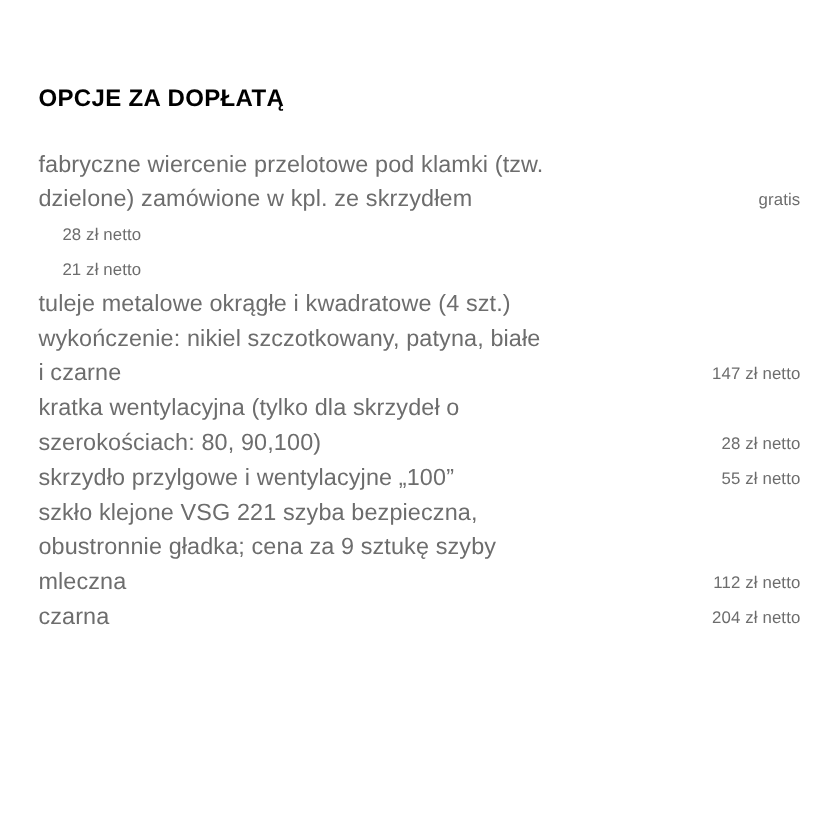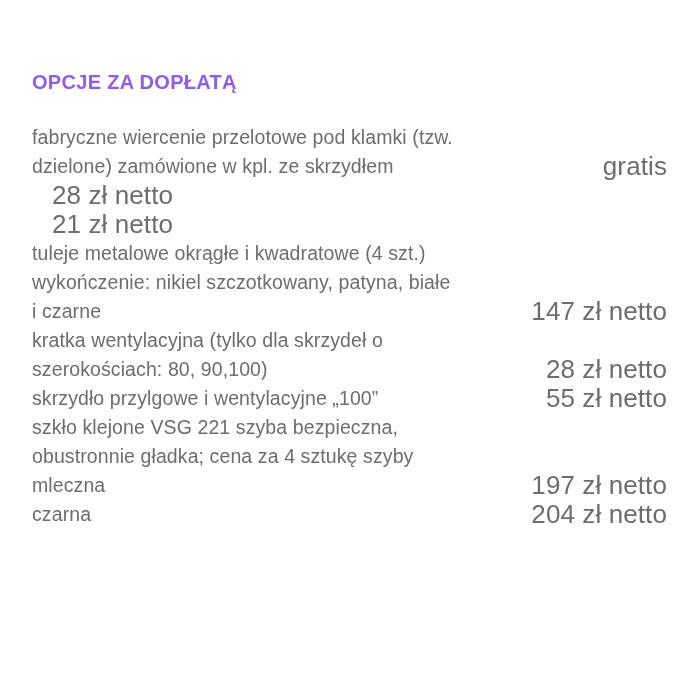--- a/index.html
+++ b/index.html
@@ -19,42 +19,42 @@
     height: 700px;
     padding: 68px 33px 0 32px;
     background: #ffffff;
   }
   .doc-title {
     margin: 0 0 26px 0;
     font-size: 20px;
     line-height: 29px;
     font-weight: 700;
     letter-spacing: 0.3px;
-    color: #8b5cf6;
+    color: #000000;
   }
   .options-table {
     width: 100%;
   }
   .option-row {
     display: flex;
     justify-content: space-between;
     align-items: flex-end;
   }
   .option-desc {
     white-space: pre-line;          
     max-width: 495px;
     font-size: 19.5px;
     line-height: 29px;
     color: #6d6d6d;
     letter-spacing: 0.1px;
   }
   .option-price {
     white-space: nowrap;
     text-align: right;
-    font-size: 26px;
+    font-size: 14px;
     line-height: 29px;
     color: #6d6d6d;
     letter-spacing: 0.1px;
     padding-left: 20px;
   }
 </style>
 </head>
 <body>
 
 <div class="page">
@@ -90,23 +90,23 @@
       <div class="option-price">28 zł netto</div>
     </div>
 
     <div class="option-row">
       <div class="option-desc">skrzydło przylgowe i wentylacyjne „100”</div>
       <div class="option-price">55 zł netto</div>
     </div>
 
     <div class="option-row">
       <div class="option-desc">szkło klejone VSG 221 szyba bezpieczna,
-obustronnie gładka; cena za 4 sztukę szyby
+obustronnie gładka; cena za 9 sztukę szyby
 mleczna</div>
-      <div class="option-price">197 zł netto</div>
+      <div class="option-price">112 zł netto</div>
     </div>
 
     <div class="option-row">
       <div class="option-desc">czarna</div>
       <div class="option-price">204 zł netto</div>
     </div>
 
   </div>
 </div>
 

